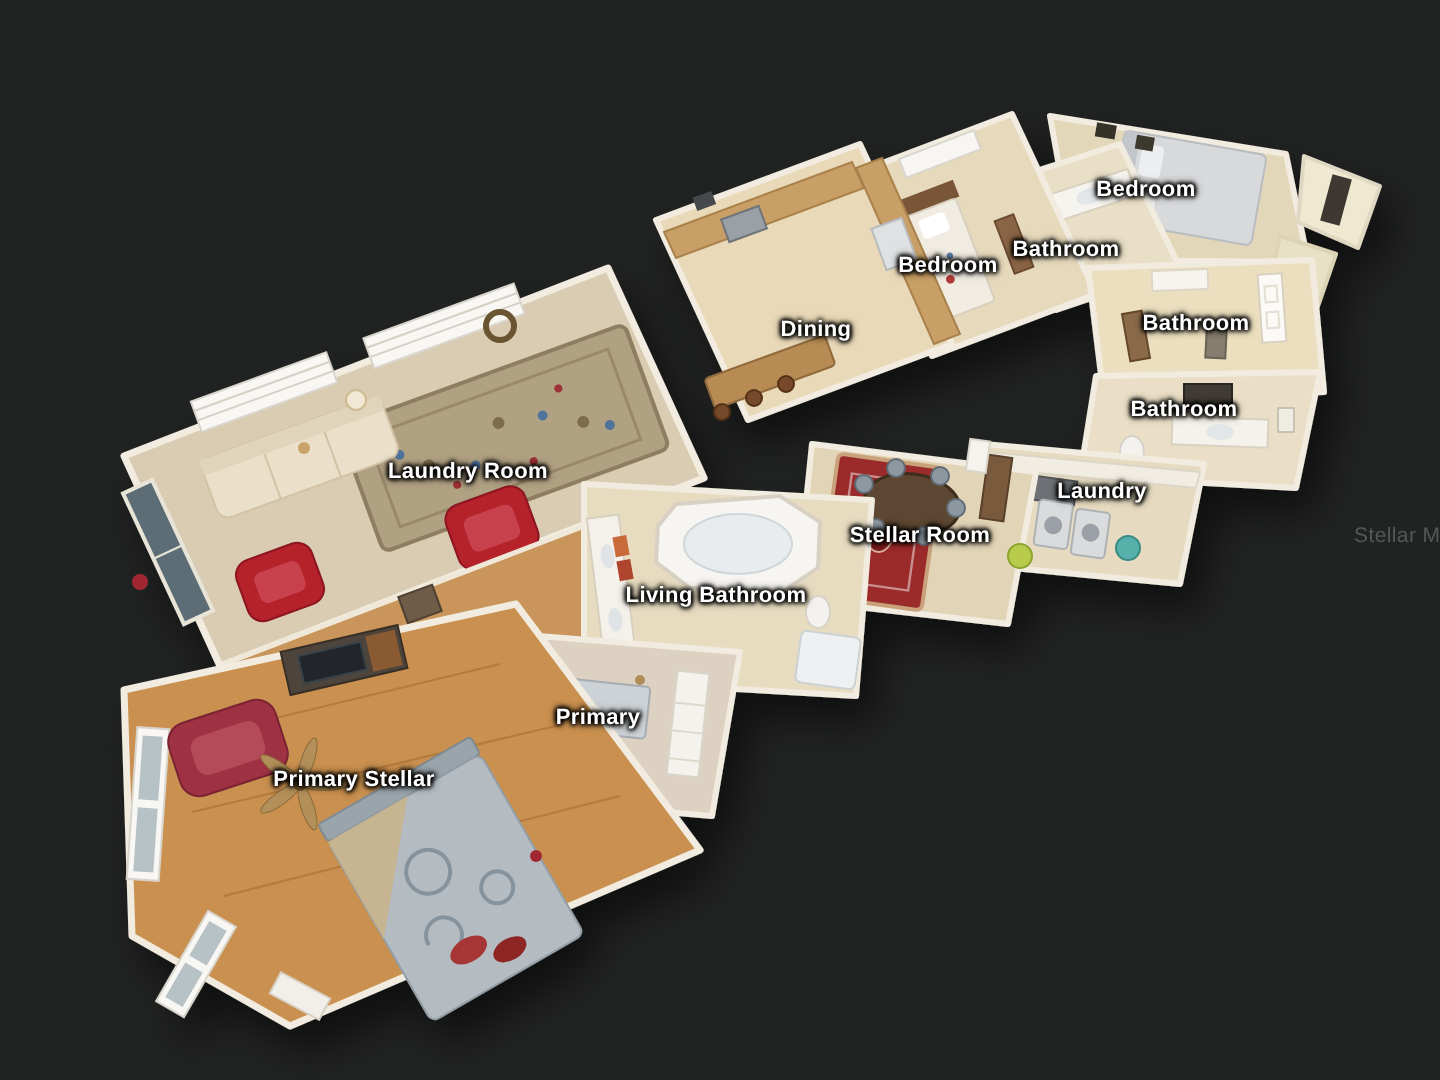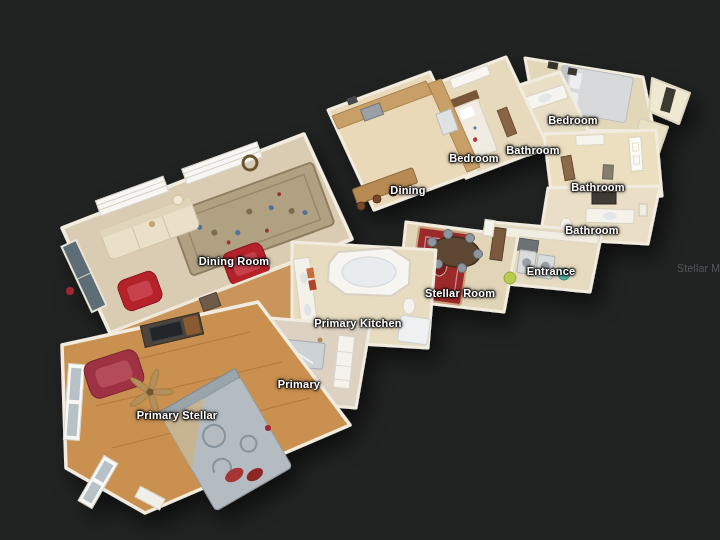--- a/index.html
+++ b/index.html
@@ -6,21 +6,20 @@
   .stage{
     position:relative;width:720px;height:540px;overflow:hidden;
     background:#212222;font-family:"Liberation Sans",sans-serif;
   }
   .stage svg{position:absolute;left:0;top:0;}
   .room-label{
     position:absolute;transform:translate(-50%,-50%);
     font-size:11px;font-weight:bold;color:#fff;white-space:nowrap;
     letter-spacing:.2px;
     text-shadow:0 1px 2px #000,1px 0 2px #000,-1px 0 2px #000,0 -1px 2px #000,0 0 5px rgba(0,0,0,.9);
-    margin-top:25px;
   }
   .watermark{
     position:absolute;left:677px;top:262px;
     font-size:10.5px;color:#55585b;letter-spacing:.2px;white-space:nowrap;
   }
 </style>
 </head>
 <body>
 
 <div class="stage">
@@ -320,28 +319,28 @@
     </g>
     <g transform="translate(150,498) rotate(28)">
       <rect x="-14" y="-6" width="28" height="12" fill="#f1efe9" stroke="#d6d0c2"></rect>
     </g>
     <circle cx="268" cy="428" r="3" fill="#a02832"></circle>
   </g>
 
   </g>
 </svg>
 
-  <div class="room-label" style="left:234px;top:236px">Dining Room</div>
+  <div class="room-label" style="left:234px;top:236px">Laundry Room</div>
   <div class="room-label" style="left:408px;top:165px">Dining</div>
   <div class="room-label" style="left:474px;top:133px">Bedroom</div>
   <div class="room-label" style="left:533px;top:125px">Bathroom</div>
   <div class="room-label" style="left:573px;top:95px">Bedroom</div>
   <div class="room-label" style="left:598px;top:162px">Bathroom</div>
   <div class="room-label" style="left:592px;top:205px">Bathroom</div>
-  <div class="room-label" style="left:551px;top:246px">Entrance</div>
+  <div class="room-label" style="left:551px;top:246px">Laundry</div>
   <div class="room-label" style="left:460px;top:268px">Stellar Room</div>
-  <div class="room-label" style="left:358px;top:298px">Primary Kitchen</div>
+  <div class="room-label" style="left:358px;top:298px">Living Bathroom</div>
   <div class="room-label" style="left:299px;top:359px">Primary</div>
   <div class="room-label" style="left:177px;top:390px">Primary Stellar</div>
 
   <div class="watermark">Stellar MLS</div>
 
 </div>
 
 </body></html>

